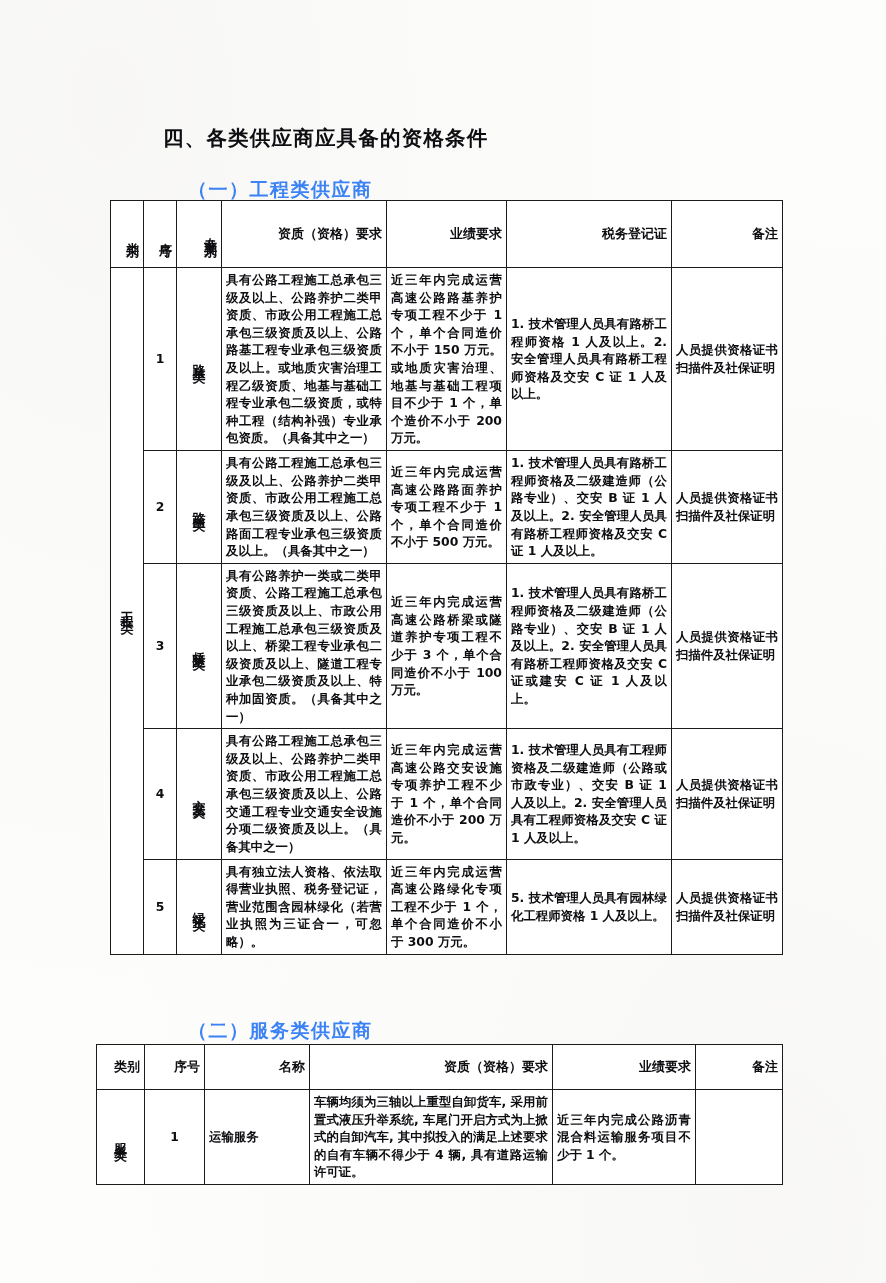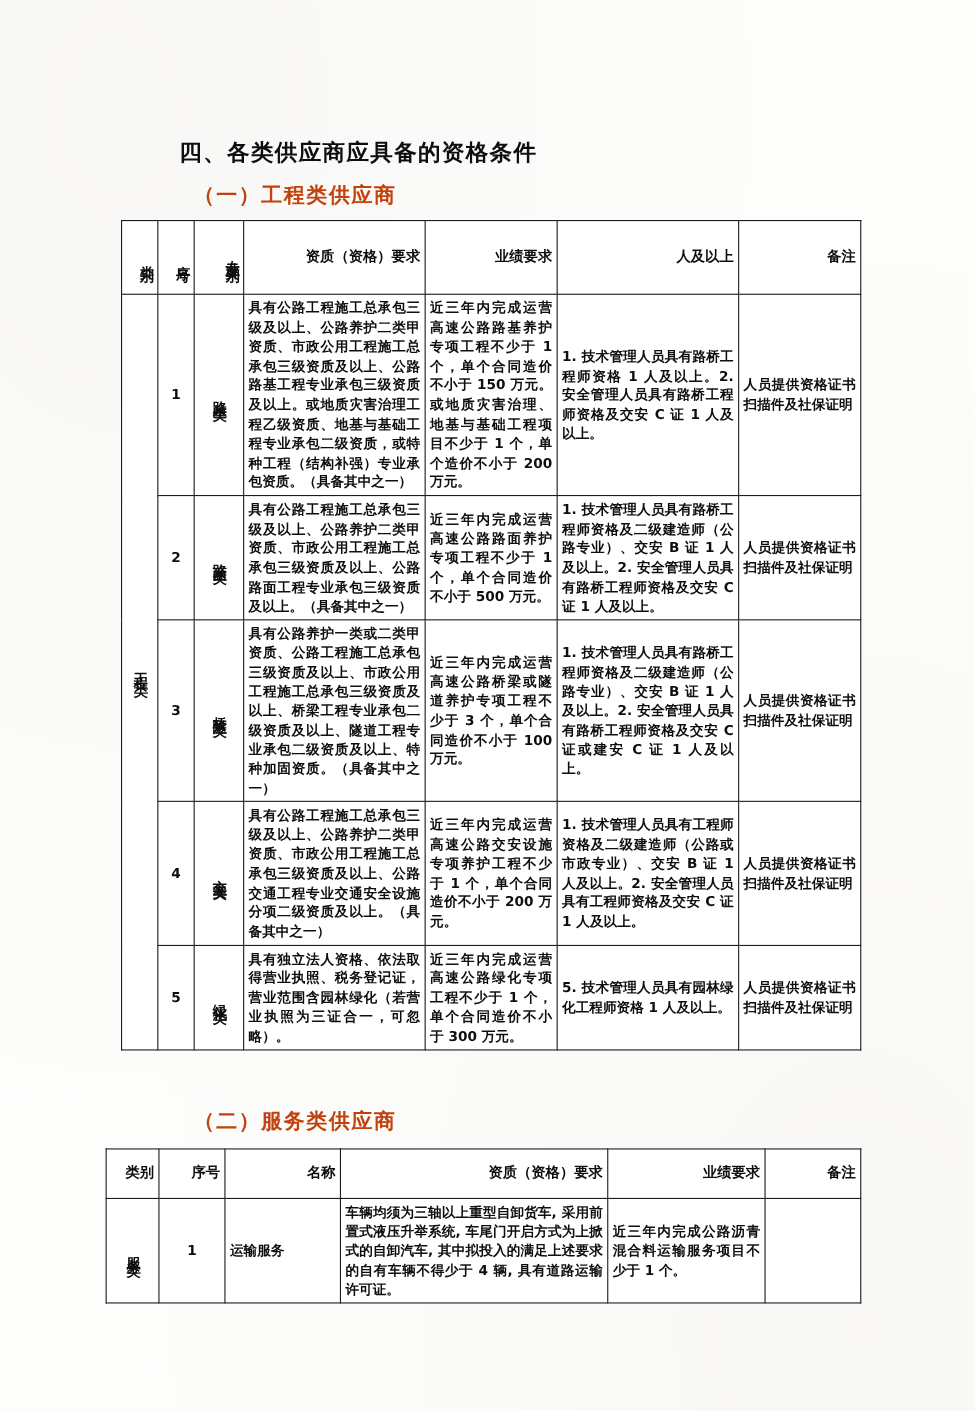--- a/index.html
+++ b/index.html
@@ -41,22 +41,22 @@
     padding: 0;
     position: absolute;
     left: 163px;
     top: 124px;
     white-space: nowrap;
   }
   .h-sub {
     font-family: "DejaVu Serif", "Liberation Serif", serif;
     font-size: 19px;
     letter-spacing: 1.5px;
-    color: #c2410c;
-    margin: 0;
+    color: #3b82f6;
+    margin: 12px;
     position: absolute;
     white-space: nowrap;
   }
   #sub1 { left: 176px; top: 165px; }
   #sub2 { left: 176px; top: 1006px; }
 
   
   table.doc-table {
     border-collapse: collapse;
     position: absolute;
@@ -188,21 +188,21 @@
             <span class="vert">类别</span>
           </th>
           <th>
             <span class="vert">序号</span>
           </th>
           <th>
             <span class="vert">专业类别</span>
           </th>
           <th>资质（资格）要求</th>
           <th>业绩要求</th>
-          <th>人及以上</th>
+          <th>税务登记证</th>
           <th>备注</th>
         </tr>
       </thead>
       <tbody>
         <tr>
           <td class="cell-center" rowspan="5">
             <span class="vert-wide">工程类</span>
           </td>
           <td class="cell-center num">1</td>
           <td class="cell-center">

